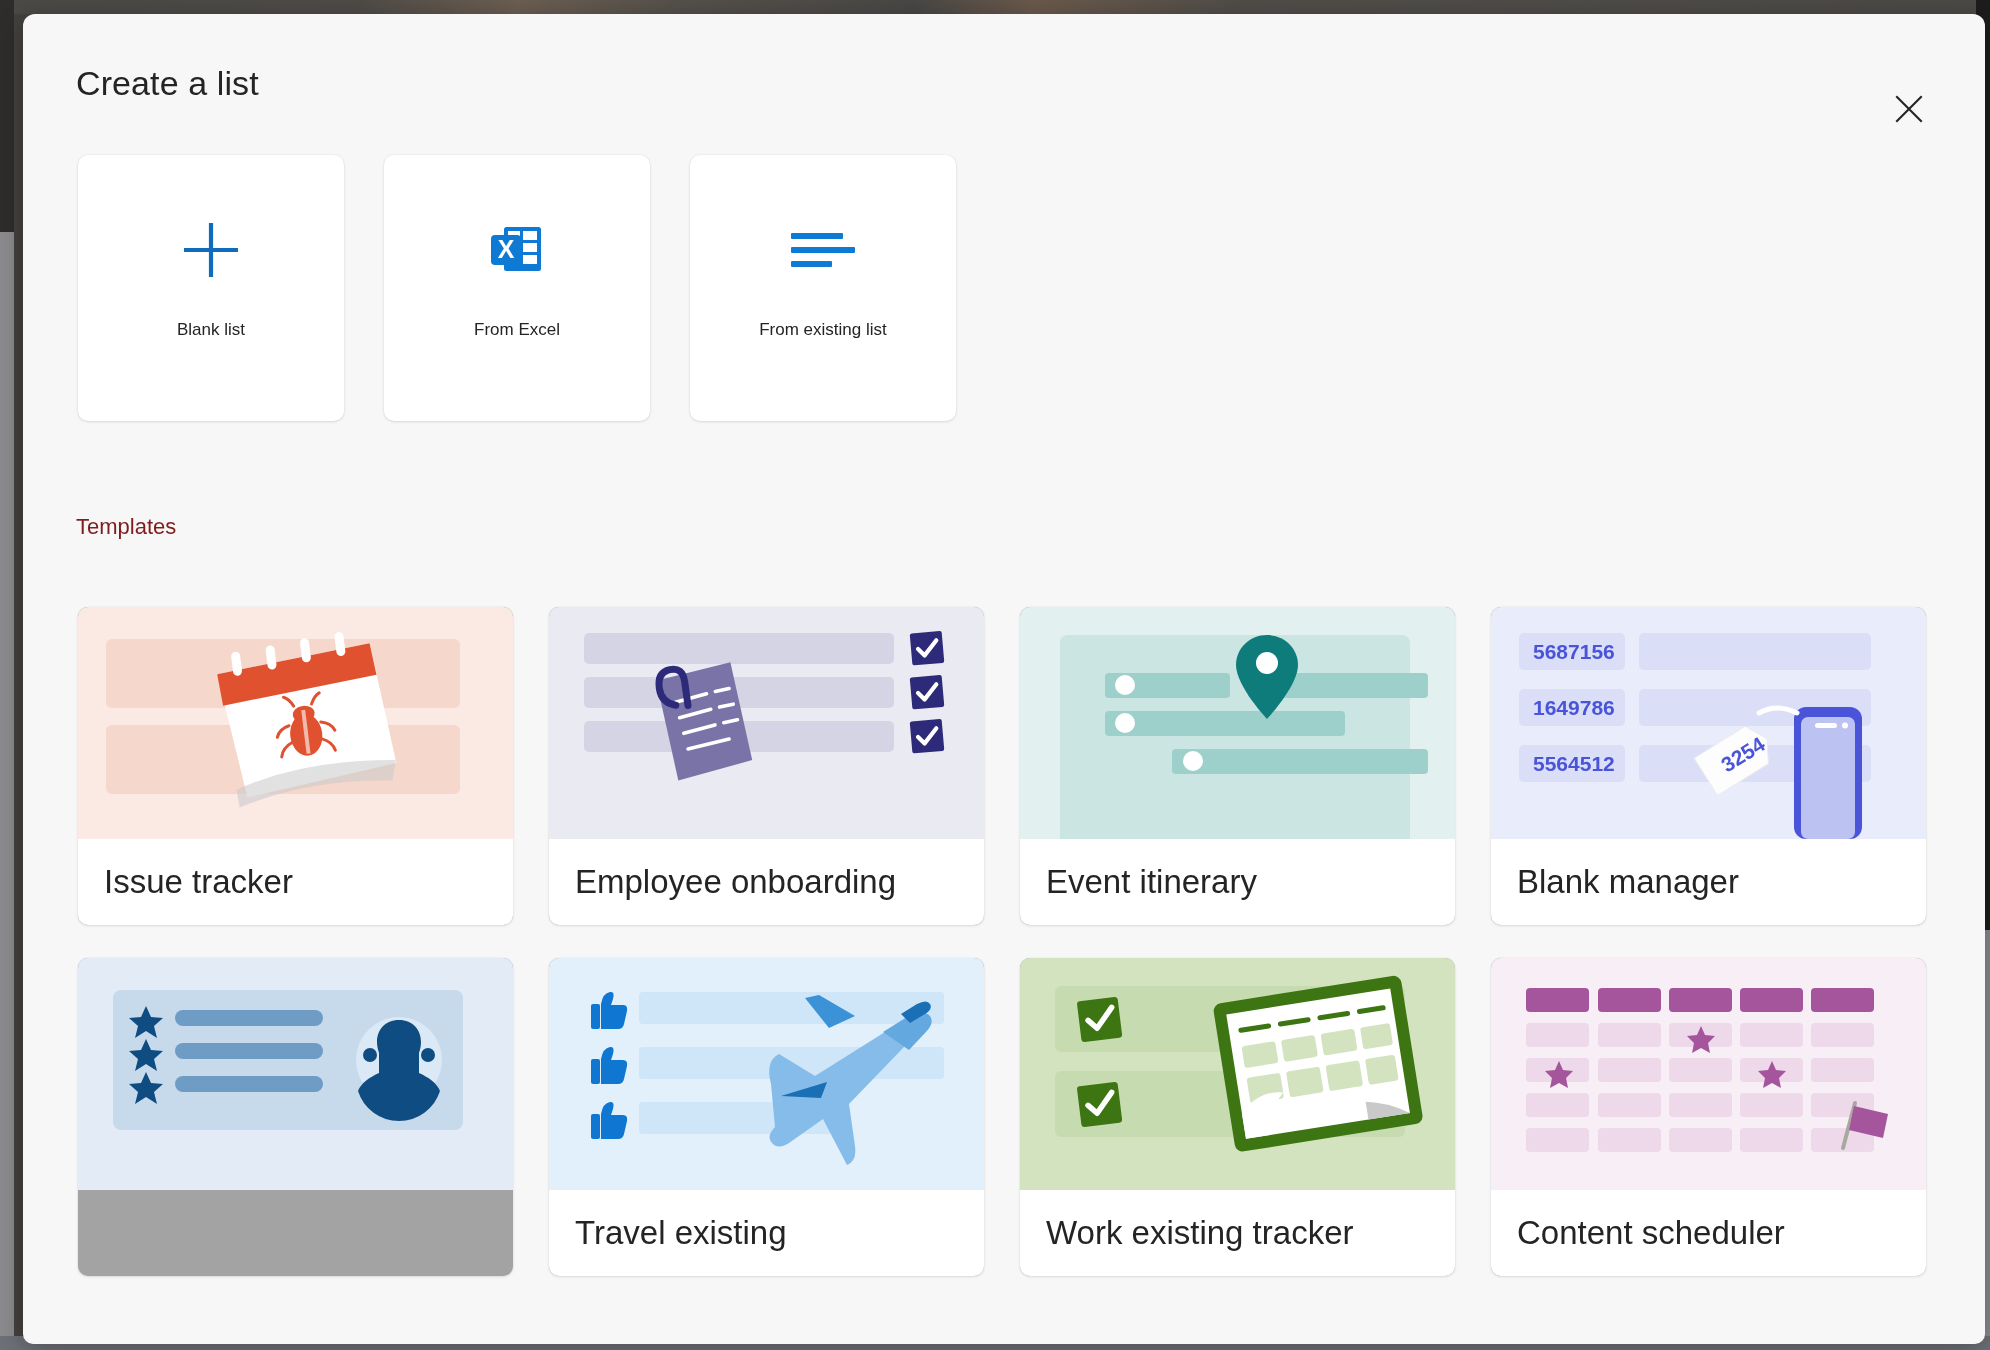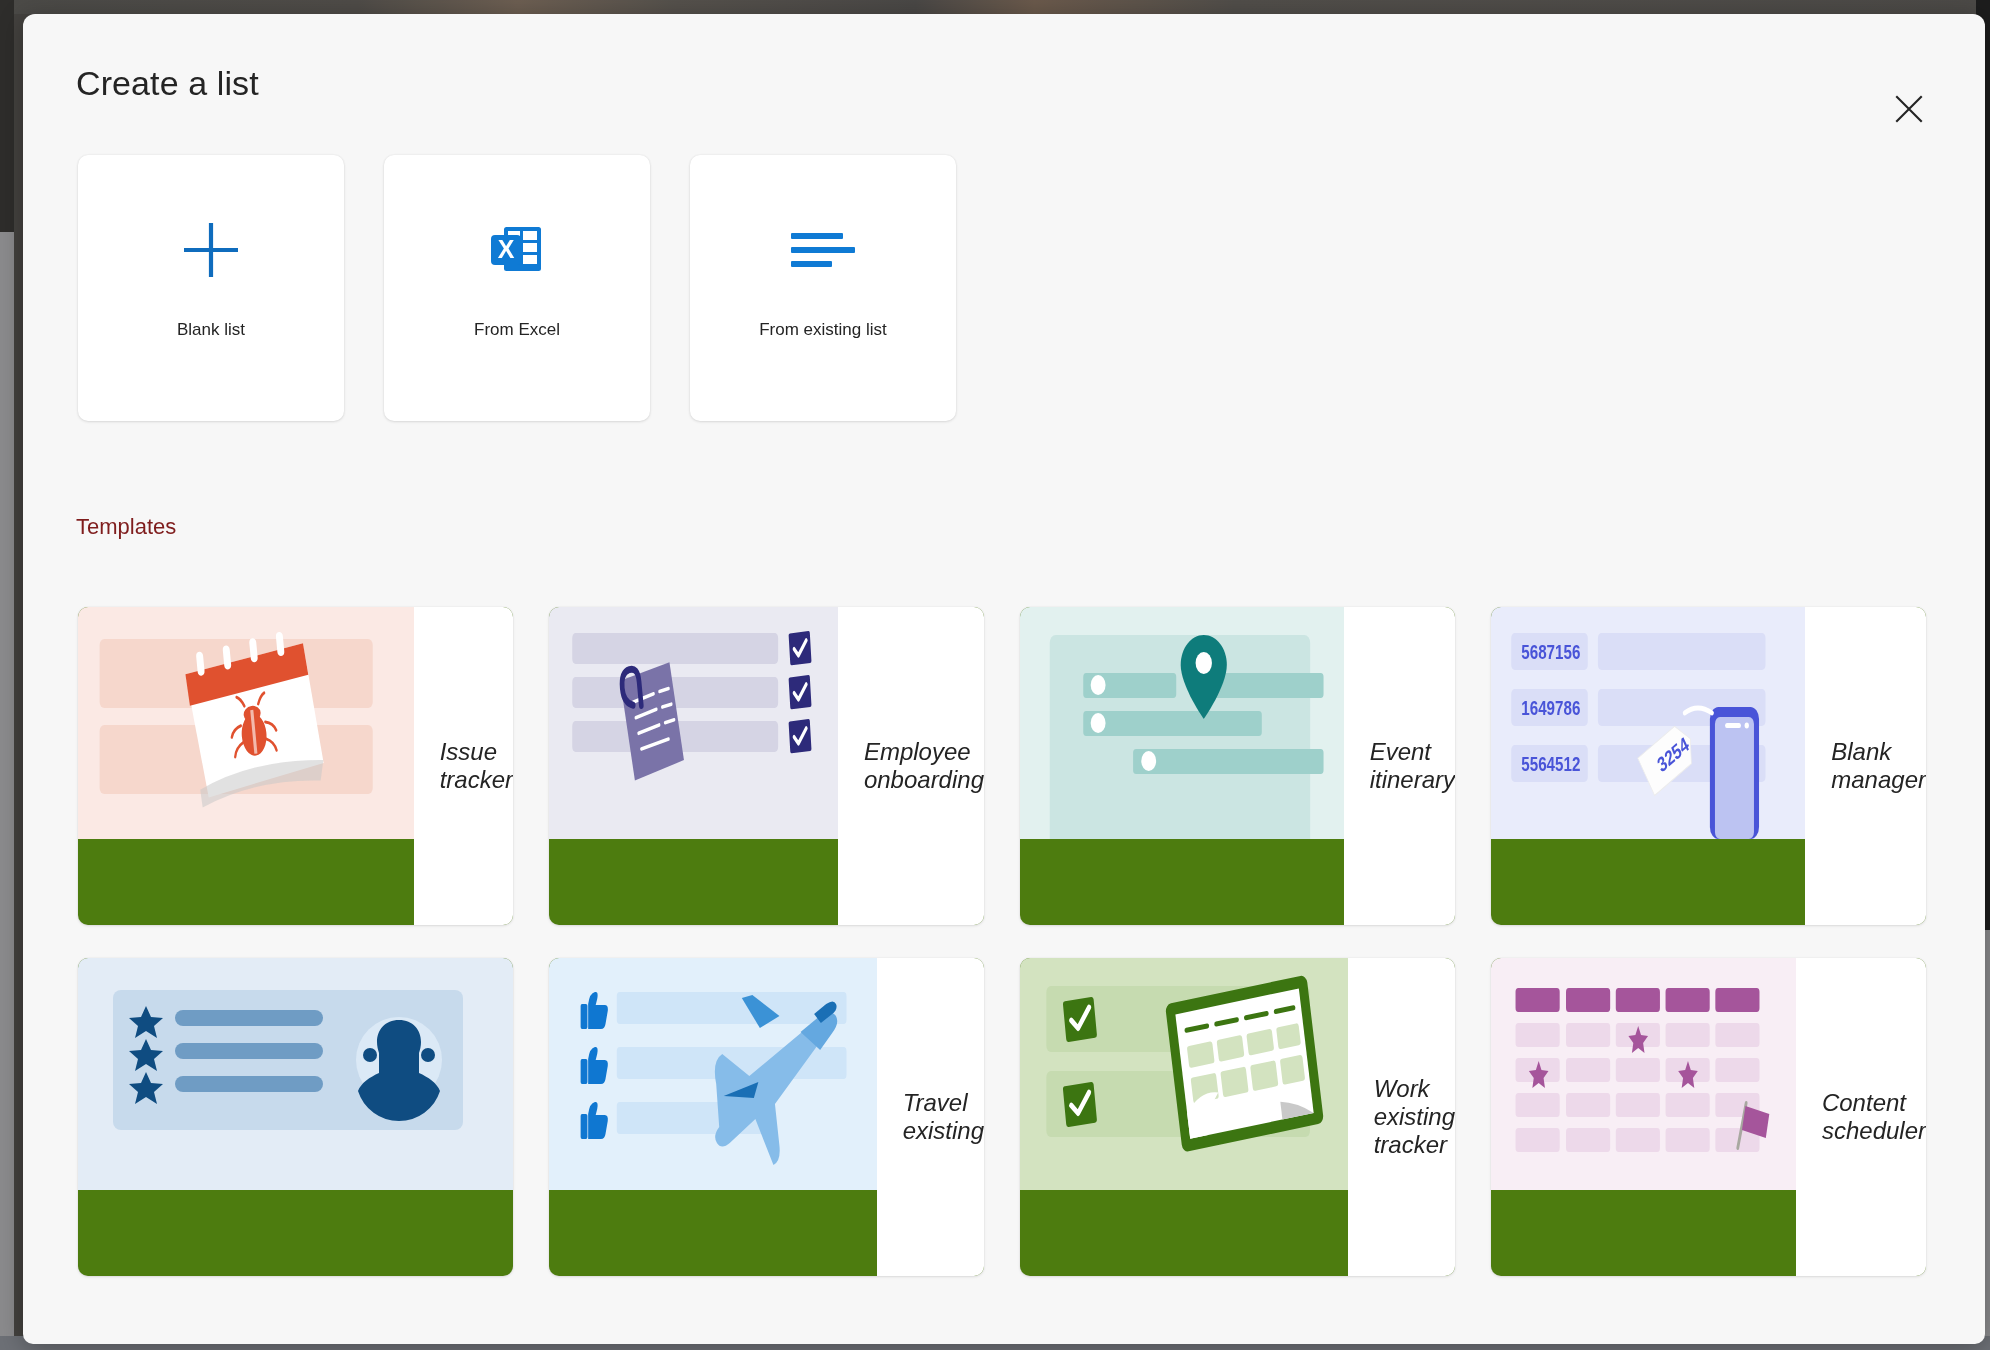--- a/index.html
+++ b/index.html
@@ -115,42 +115,42 @@
     position: absolute;
     left: 55px; top: 593px;
     display: grid;
     grid-template-columns: repeat(4, 435px);
     grid-template-rows: repeat(2, 318px);
     column-gap: 36px;
     row-gap: 33px;
   }
   .tpl-card {
     width: 435px; height: 318px;
-    background: #4d7c0f;
+    background: #a3a3a3;
     border-radius: 10px;
     box-shadow: 0 1px 3px rgba(0,0,0,0.11), 0 0 2px rgba(0,0,0,0.07);
     overflow: hidden;
     cursor: pointer;
     display: flex;
+    flex-direction: column;
   }
   .tpl-art {
     height: 232px;
     width: 100%;
     position: relative;
     overflow: hidden;
   }
   .tpl-name {
     flex: 1;
     display: flex;
     align-items: center;
     padding-left: 26px;
-    font-size: 24px;
+    font-size: 33px;
     color: #242424;
     background: #fff;
-    font-style: italic;
   }
   .art-svg { position:absolute; left:0; top:0; width:100%; height:100%; display:block; }
 </style>
 </head>
 <body>
 
 <div id="root">
 
   <div class="backdrop-top"></div>
   <div class="backdrop-left"></div>

